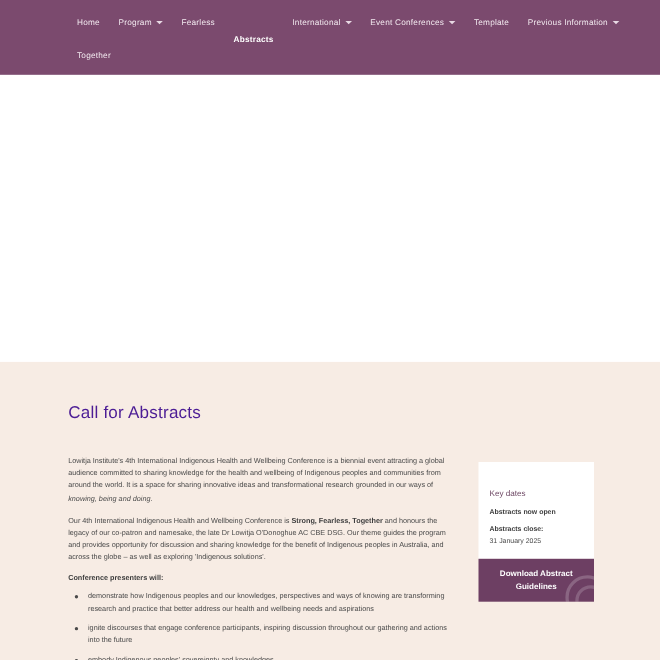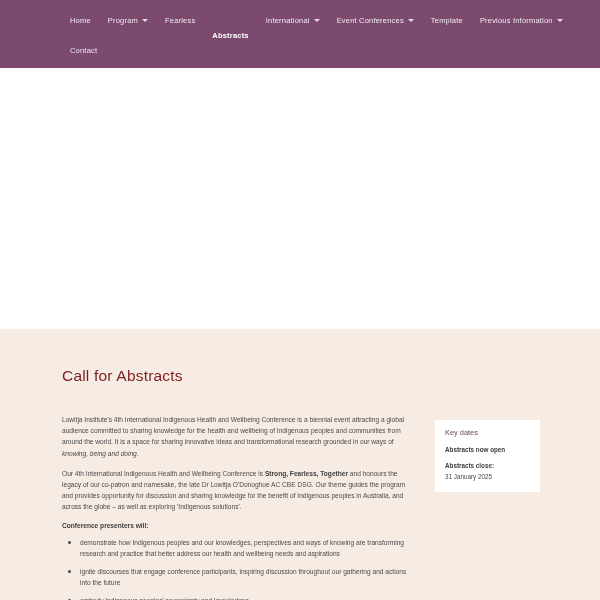--- a/index.html
+++ b/index.html
@@ -65,21 +65,21 @@
     height: 271px;
     position: relative;
     padding: 0;
   }
   .content-inner {
     padding: 38px 60px 0 62px;
     display: flex;
   }
   .page-title {
     font-size: 15.5px;
-    color: #7f1d1d;
+    color: #4c1d95;
     font-weight: normal;
     letter-spacing: 0.2px;
     margin-bottom: 29px;
   }
   .col-main { width: 353px; }
   .col-side { width: 105px; margin-left: 20px; padding-top: 53px; }
 
   .para {
     font-size: 6.6px;
     line-height: 11.2px;
@@ -112,21 +112,21 @@
     position: absolute;
     left: 6px; top: 4px;
     width: 3px; height: 3px;
     border-radius: 50%;
     background: #4a4a4a;
   }
 
   
   .key-dates {
     background: #ffffff;
-    padding: 8px 10px 12px 10px;
+    padding: 24px 10px 12px 10px;
   }
   .kd-title {
     font-size: 7.4px;
     color: #6d4763;
     margin-bottom: 9px;
   }
   .kd-line {
     font-size: 6.3px;
     font-weight: bold;
     color: #3d3d3d;
@@ -203,21 +203,21 @@
           <span>Template</span>
         </div>
         <div class="nav-item">
           <span>Previous Information</span>
           <span class="caret"></span>
         </div>
       </div>
 
       <div class="nav-row second">
         <div class="nav-item">
-          <span>Contact</span>
+          <span>Together</span>
         </div>
       </div>
 
     </div>
   </div>
 
   <div class="hero"></div>
 
   <div class="content">
     <div class="content-inner">
@@ -240,20 +240,24 @@
 
       <div class="col-side">
 
         <div class="key-dates">
           <div class="kd-title">Key dates</div>
           <div class="kd-line">Abstracts now open</div>
           <div class="kd-line last">Abstracts close:</div>
           <div class="kd-sub">31 January 2025</div>
         </div>
 
+        <a class="btn">
+          <span>Download Abstract Guidelines</span>
+          <span class="deco"></span>
+        </a>
 
 
       </div>
 
     </div>
   </div>
 
 </div>
 
 </body></html>

